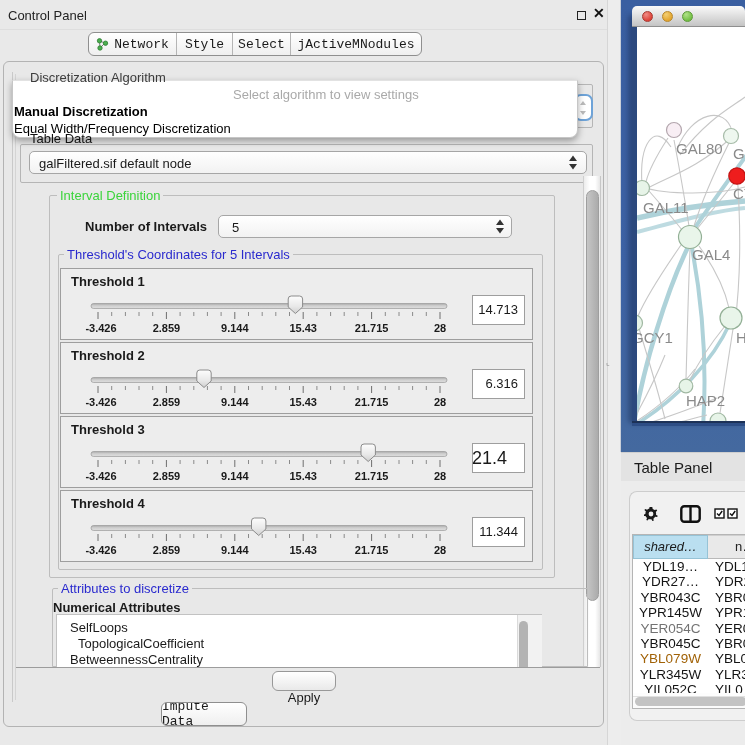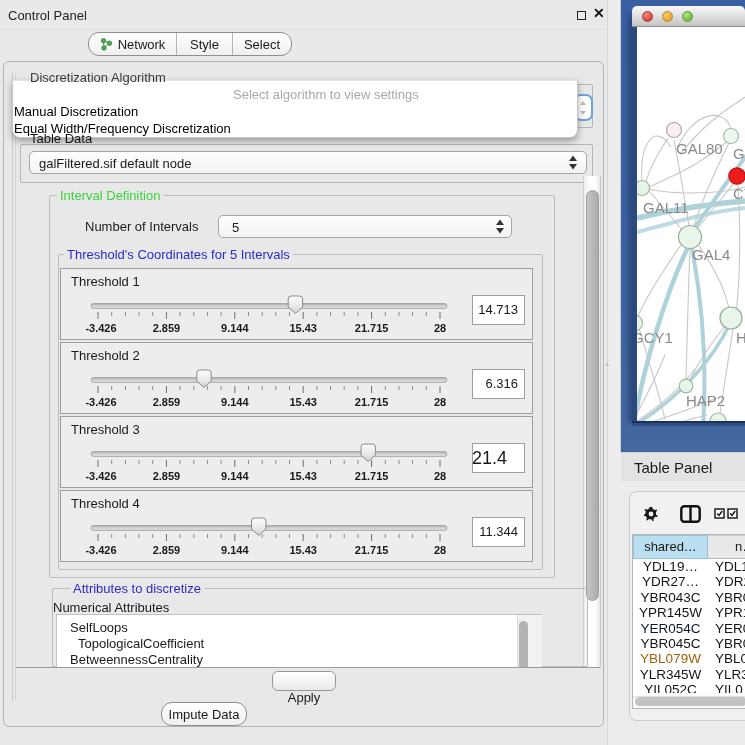--- a/index.html
+++ b/index.html
@@ -1,21 +1,21 @@
 <!DOCTYPE html>
 <html><head><meta charset="utf-8">
 <style>
 *{margin:0;padding:0;box-sizing:border-box;}
 html,body{width:745px;height:745px;overflow:hidden;}
 body{font-family:"Liberation Sans",sans-serif;background:#e9e9e9;position:relative;}
 .a{position:absolute;}
 .txt{font-size:13px;color:#1a1a1a;white-space:nowrap;}
-.b{font-weight:normal;}
+.b{font-weight:bold;}
 .combo{background:linear-gradient(#ffffff,#f2f2f2);border:1px solid #a6a6a6;border-radius:5px;}
-.seg{display:flex;border:1px solid #8f8f8f;border-radius:11px;overflow:hidden;background:linear-gradient(#ffffff,#efefef);}
+.seg{display:flex;border:1px solid #8f8f8f;border-radius:6px;overflow:hidden;background:linear-gradient(#ffffff,#efefef);font-family:Liberation Mono, monospace;}
 .seg>div{display:flex;align-items:center;justify-content:center;font-size:13px;color:#1a1a1a;border-right:1px solid #b5b5b5;}
 .seg>div:last-child{border-right:none;}
 .seg>div.sel{background:#7d7d7d;color:#ececec;border-right-color:#6f6f6f;}
 </style></head>
 <body>
 <div class="a" style="left:0px;top:0px;width:608px;height:30px;background:#e9e9e9;"></div>
 <div class="a txt" style="left:8px;top:8px;font-size:13px;color:#222;">Control Panel</div>
 <div class="a" style="left:577px;top:11px;width:9px;height:9px;border:1.5px solid #222;background:transparent;"></div>
 <div class="a txt" style="left:593px;top:5px;font-size:14px;font-weight:bold;color:#111;">✕</div>
 <div class="a" style="left:0px;top:29px;width:608px;height:1px;background:#dedede;"></div>
@@ -23,20 +23,21 @@
 <div style="width:88px;"><svg width="13" height="13" viewBox="0 0 13 13" style="margin-right:5px;">
         <line x1="3.5" y1="3" x2="9" y2="5" stroke="#7b7b7b" stroke-width="1"></line>
         <line x1="3.5" y1="3" x2="4" y2="10" stroke="#7b7b7b" stroke-width="1"></line>
         <line x1="9" y1="5" x2="4" y2="10" stroke="#7b7b7b" stroke-width="1"></line>
         <circle cx="3.5" cy="2.8" r="2.2" fill="#4caf50" stroke="#2e7d32" stroke-width="0.8"></circle>
         <circle cx="9.5" cy="5.2" r="2.2" fill="#4caf50" stroke="#2e7d32" stroke-width="0.8"></circle>
         <circle cx="4" cy="10" r="2.2" fill="#4caf50" stroke="#2e7d32" stroke-width="0.8"></circle>
       </svg>Network</div>
 <div style="width:56px;">Style</div>
 <div style="width:58px;">Select</div>
+<div style="width:130px;">jActiveMNodules</div>
 </div>
 <div class="a" style="left:3px;top:61px;width:601px;height:666px;background:#e8e8e8;border:1px solid #b3b3b3;border-radius:6px;"></div>
 <div class="a" style="left:12px;top:72px;width:1px;height:630px;background:#c9c9c9;"></div>
 <div class="a" style="left:15px;top:74px;width:1px;height:626px;background:#d4d4d4;"></div>
 <div class="a txt" style="left:30px;top:70px;font-size:13px;color:#3c3c3c;z-index:45;">Discretization Algorithm</div>
 <div class="a" style="left:20px;top:84px;width:573px;height:44px;border:1px solid #b5b5b5;border-radius:2px;"></div>
 <div class="a" style="left:574px;top:94px;width:19px;height:27px;border:2.5px solid #6ea3d8;border-radius:7px;background:#fff;"></div>
 <svg class="a" style="left:578px;top:99px;" width="10" height="18" viewBox="0 0 10 18">
     <path d="M5 2 L8 6 L2 6 Z" fill="#bbb"></path>
     <path d="M5 16 L8 12 L2 12 Z" fill="#bbb"></path>
@@ -267,21 +268,21 @@
     <text x="174.8" y="37.5" font-size="11" font-weight="bold" fill="#1a1a1a" text-anchor="middle" font-family="Liberation Sans,sans-serif">9.144</text>
     <text x="243.2" y="37.5" font-size="11" font-weight="bold" fill="#1a1a1a" text-anchor="middle" font-family="Liberation Sans,sans-serif">15.43</text>
     <text x="311.6" y="37.5" font-size="11" font-weight="bold" fill="#1a1a1a" text-anchor="middle" font-family="Liberation Sans,sans-serif">21.715</text>
     <text x="380.0" y="37.5" font-size="11" font-weight="bold" fill="#1a1a1a" text-anchor="middle" font-family="Liberation Sans,sans-serif">28</text>
     <path d="M 191.5 5 Q 191.5 2 194.5 2 L 202.89999999999998 2 Q 205.89999999999998 2 205.89999999999998 5 L 205.89999999999998 13 L 198.7 19.5 L 191.5 13 Z" fill="url(#thm)" stroke="#8b8b8b" stroke-width="1"></path>
   </svg>
 <div class="a" style="left:472px;top:517px;width:53px;height:30px;background:#fff;border:1px solid #9e9e9e;"></div>
 <div class="a txt" style="left:0px;top:0px;"></div>
 <div class="a txt" style="left:472px;top:517px;width:53px;height:30px;line-height:30px;text-align:right;padding-right:7px;font-size:13px;border-radius:15px;">11.344</div>
 <div class="a" style="left:52px;top:588px;width:536px;height:79px;border:1px solid #bdbdbd;border-top-left-radius:2px;"></div>
-<div class="a txt" style="left:58px;top:581px;font-size:13px;color:#2a2ace;background:#e8e8e8;padding:0 3px;margin-left:12px;">Attributes to discretize</div>
+<div class="a txt" style="left:58px;top:581px;font-size:13px;color:#2a2ace;background:#e8e8e8;padding:0 3px;">Attributes to discretize</div>
 <div class="a txt b" style="left:53px;top:600px;font-size:13px;">Numerical Attributes</div>
 <div class="a" style="left:56px;top:614px;width:486px;height:53px;background:#fff;border:1px solid #c2c2c2;border-bottom:none;"></div>
 <div class="a txt" style="left:70px;top:620px;font-size:13px;">SelfLoops</div>
 <div class="a txt" style="left:70px;top:636px;font-size:13px;margin-left:8px;">TopologicalCoefficient</div>
 <div class="a txt" style="left:70px;top:652px;font-size:13px;">BetweennessCentrality</div>
 <div class="a" style="left:517px;top:615px;width:25px;height:52px;background:#f2f2f2;border-left:1px solid #dadada;"></div>
 <div class="a" style="left:519px;top:621px;width:9px;height:46px;background:#b3b3b3;border-radius:4.5px 4.5px 0 0;"></div>
 <div class="a" style="left:16px;top:667px;width:584px;height:1px;background:#9c9c9c;"></div>
 <div class="a" style="left:272px;top:671px;width:64px;height:20px;background:linear-gradient(#ffffff,#e9e9e9);border:1px solid #989898;border-radius:6px;"></div>
 <div class="a txt" style="left:272px;top:688px;width:64px;height:20px;line-height:19px;text-align:center;font-size:13px;">Apply</div>
@@ -361,33 +362,33 @@
   </svg>
 <svg class="a" style="left:714px;top:508px;" width="11" height="11" viewBox="0 0 11 11">
     <rect x="1" y="1" width="9" height="9" fill="#fff" stroke="#111" stroke-width="1.4"></rect>
     <path d="M3 5.5 L5 7.5 L8.2 3" stroke="#111" stroke-width="1.4" fill="none"></path>
   </svg>
 <svg class="a" style="left:727px;top:508px;" width="11" height="11" viewBox="0 0 11 11">
     <rect x="1" y="1" width="9" height="9" fill="#fff" stroke="#111" stroke-width="1.4"></rect>
     <path d="M3 5.5 L5 7.5 L8.2 3" stroke="#111" stroke-width="1.4" fill="none"></path>
   </svg>
 <div class="a" style="left:633px;top:535px;width:75px;height:24px;background:#badff0;border:1px solid #96c3d6;"></div>
-<div class="a txt" style="left:633px;top:535px;width:75px;height:24px;line-height:24px;text-align:center;font-size:13px;">shared…</div>
+<div class="a txt" style="left:633px;top:535px;width:75px;height:24px;line-height:24px;text-align:center;font-size:13px;font-style:italic;">shared…</div>
 <div class="a" style="left:708px;top:535px;width:37px;height:24px;background:#e9e9e9;border-top:1px solid #cfcfcf;border-bottom:1px solid #b9b9b9;"></div>
 <div class="a txt" style="left:708px;top:535px;width:37px;height:24px;line-height:24px;font-size:13px;color:#222;overflow:hidden;padding-left:27px;">n…</div>
 <div class="a" style="left:633px;top:559px;width:112px;height:134px;background:#ffffff;"></div>
 <div class="a txt" style="left:633px;top:559.0px;width:75px;height:15.4px;line-height:15.4px;text-align:center;font-size:13.5px;color:#141414;">YDL19…</div>
 <div class="a txt" style="left:715px;top:559.0px;height:15.4px;line-height:15.4px;font-size:13.5px;color:#141414;">YDL1</div>
 <div class="a txt" style="left:633px;top:574.4px;width:75px;height:15.4px;line-height:15.4px;text-align:center;font-size:13.5px;color:#141414;">YDR27…</div>
 <div class="a txt" style="left:715px;top:574.4px;height:15.4px;line-height:15.4px;font-size:13.5px;color:#141414;">YDR2</div>
 <div class="a txt" style="left:633px;top:589.8px;width:75px;height:15.4px;line-height:15.4px;text-align:center;font-size:13.5px;color:#141414;">YBR043C</div>
 <div class="a txt" style="left:715px;top:589.8px;height:15.4px;line-height:15.4px;font-size:13.5px;color:#141414;">YBR0</div>
 <div class="a txt" style="left:633px;top:605.2px;width:75px;height:15.4px;line-height:15.4px;text-align:center;font-size:13.5px;color:#141414;">YPR145W</div>
 <div class="a txt" style="left:715px;top:605.2px;height:15.4px;line-height:15.4px;font-size:13.5px;color:#141414;">YPR1</div>
-<div class="a txt" style="left:633px;top:620.6px;width:75px;height:15.4px;line-height:15.4px;text-align:center;font-size:13.5px;color:#0f172a;">YER054C</div>
+<div class="a txt" style="left:633px;top:620.6px;width:75px;height:15.4px;line-height:15.4px;text-align:center;font-size:13.5px;color:#737373;">YER054C</div>
 <div class="a txt" style="left:715px;top:620.6px;height:15.4px;line-height:15.4px;font-size:13.5px;color:#141414;">YER0</div>
 <div class="a txt" style="left:633px;top:636.0px;width:75px;height:15.4px;line-height:15.4px;text-align:center;font-size:13.5px;color:#141414;">YBR045C</div>
 <div class="a txt" style="left:715px;top:636.0px;height:15.4px;line-height:15.4px;font-size:13.5px;color:#141414;">YBR0</div>
 <div class="a txt" style="left:633px;top:651.4px;width:75px;height:15.4px;line-height:15.4px;text-align:center;font-size:13.5px;color:#a16207;">YBL079W</div>
 <div class="a txt" style="left:715px;top:651.4px;height:15.4px;line-height:15.4px;font-size:13.5px;color:#141414;">YBL0</div>
 <div class="a txt" style="left:633px;top:666.8px;width:75px;height:15.4px;line-height:15.4px;text-align:center;font-size:13.5px;color:#141414;">YLR345W</div>
 <div class="a txt" style="left:715px;top:666.8px;height:15.4px;line-height:15.4px;font-size:13.5px;color:#141414;">YLR3</div>
 <div class="a txt" style="left:633px;top:682.2px;width:75px;height:15.4px;line-height:15.4px;text-align:center;font-size:13.5px;color:#141414;">YIL052C</div>
 <div class="a txt" style="left:715px;top:682.2px;height:15.4px;line-height:15.4px;font-size:13.5px;color:#141414;">YIL0</div>
 <div class="a" style="left:633px;top:693px;width:112px;height:3px;background:#fdfdfd;"></div>

